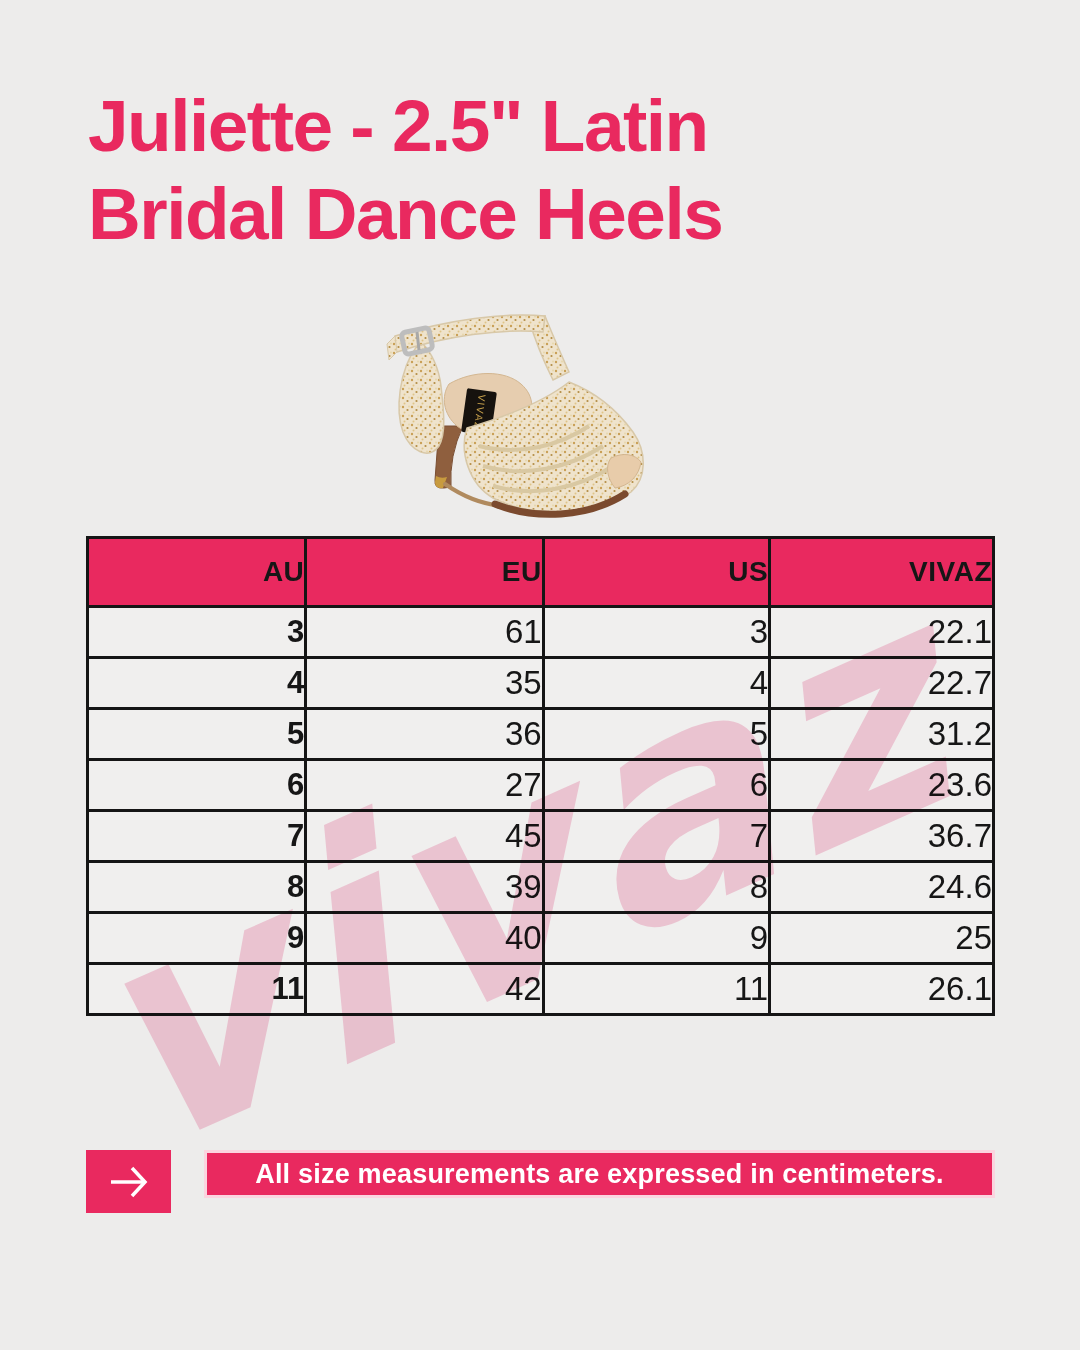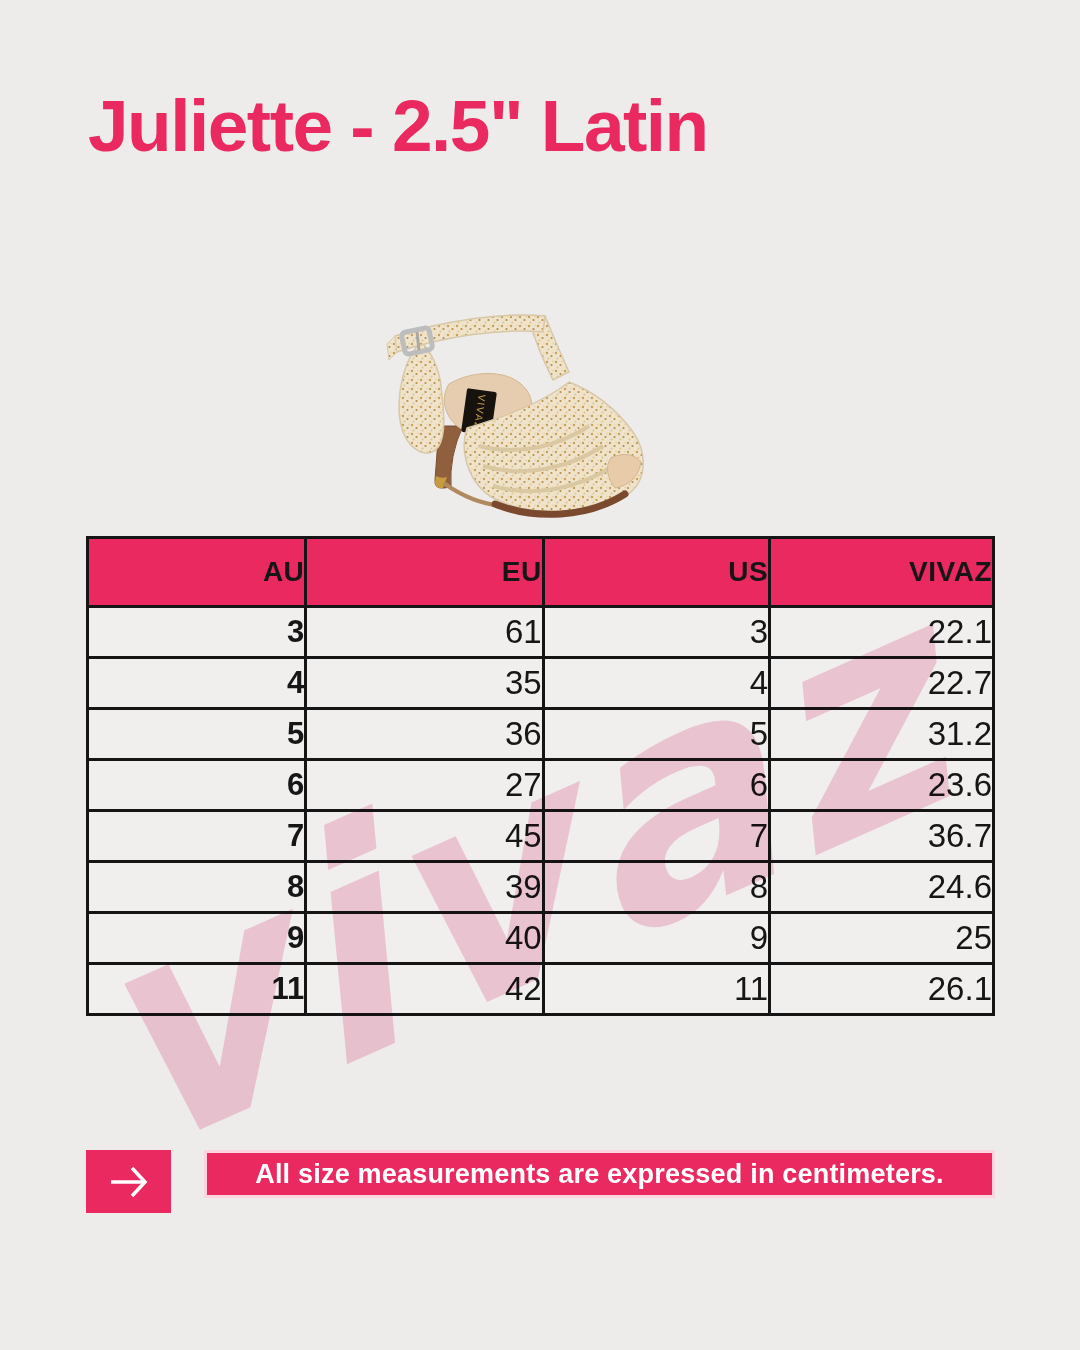--- a/index.html
+++ b/index.html
@@ -122,20 +122,21 @@
     letter-spacing: 0.2px;
   }
 </style>
 </head>
 <body>
 
 <div class="canvas">
 
   <h1 class="title">
     <div>Juliette - 2.5" Latin</div>
+    <div>Bridal Dance Heels</div>
   </h1>
 
   <div class="shoe-wrap">
     <svg viewBox="0 0 322 238">
       <defs>
         <pattern id="glit" width="9" height="9" patternUnits="userSpaceOnUse">
           <rect width="9" height="9" fill="#EFE3CC"></rect>
           <circle cx="2" cy="2" r="1.2" fill="#C9A055"></circle>
           <circle cx="6.5" cy="5" r="1.1" fill="#B48D45"></circle>
           <circle cx="3.5" cy="7.5" r="1.0" fill="#DFC488"></circle>

